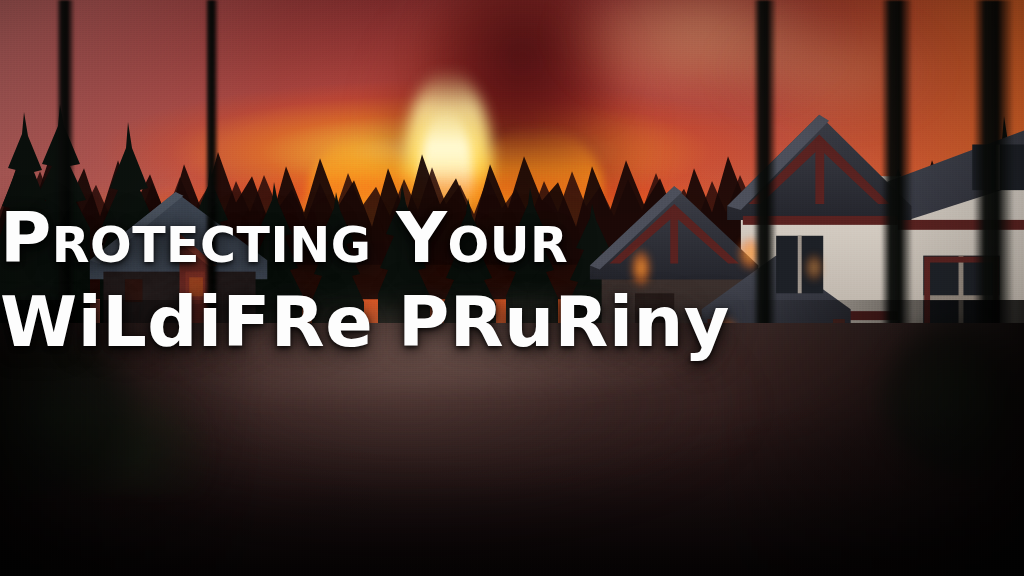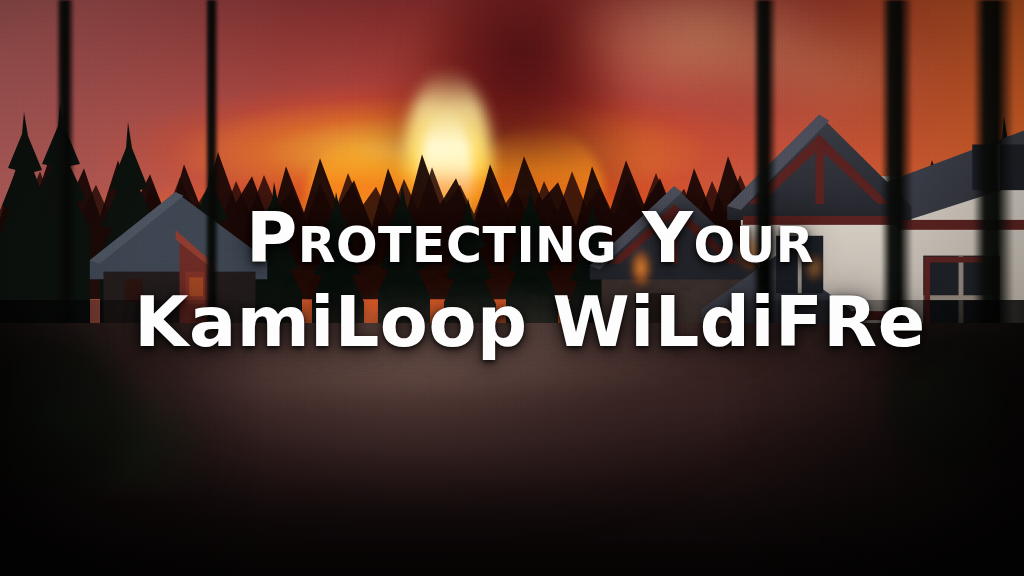--- a/index.html
+++ b/index.html
@@ -213,24 +213,23 @@
       repeating-linear-gradient(0deg, rgba(255,255,255,0.7) 0px, rgba(255,255,255,0.7) 1px, rgba(0,0,0,0) 1px, rgba(0,0,0,0) 2px),
       repeating-linear-gradient(90deg, rgba(255,255,255,0.55) 0px, rgba(255,255,255,0.55) 1px, rgba(0,0,0,0) 1px, rgba(0,0,0,0) 3px);
     mix-blend-mode: overlay;
   }
 
   
   #title-block {
     position: absolute;
     left: 0; right: 0;
     top: 196px;
-    text-align: center;
+    text-align: left;
     z-index: 40;
     pointer-events: none;
-    margin-left: 36px;
   }
   .title-line {
     color: #fdfdfd;
     font-family: "DejaVu Sans", sans-serif;
     font-weight: bold;
     font-size: 66px;
     line-height: 84px;
     letter-spacing: 0.5px;
     text-shadow:
       0 2px 5px rgba(0,0,0,0.80),
@@ -393,19 +392,19 @@
   <div class="layer" id="driveway"></div>
   <div class="layer" id="road-sheen"></div>
 
   <div class="layer" id="veg-left"></div>
   <div class="layer" id="veg-right"></div>
 
   <div class="layer" id="ground-vignette"></div>
 
   <div id="title-block">
     <div class="title-line l1">Protecting Your</div>
-    <div class="title-line l2">KamiLoop WiLdiFRe</div>
+    <div class="title-line l2">WiLdiFRe PRuRiny</div>
   </div>
 
   <div class="layer" id="vignette"></div>
   <div class="layer" id="grain"></div>
 
 </div>
 
 </body></html>

